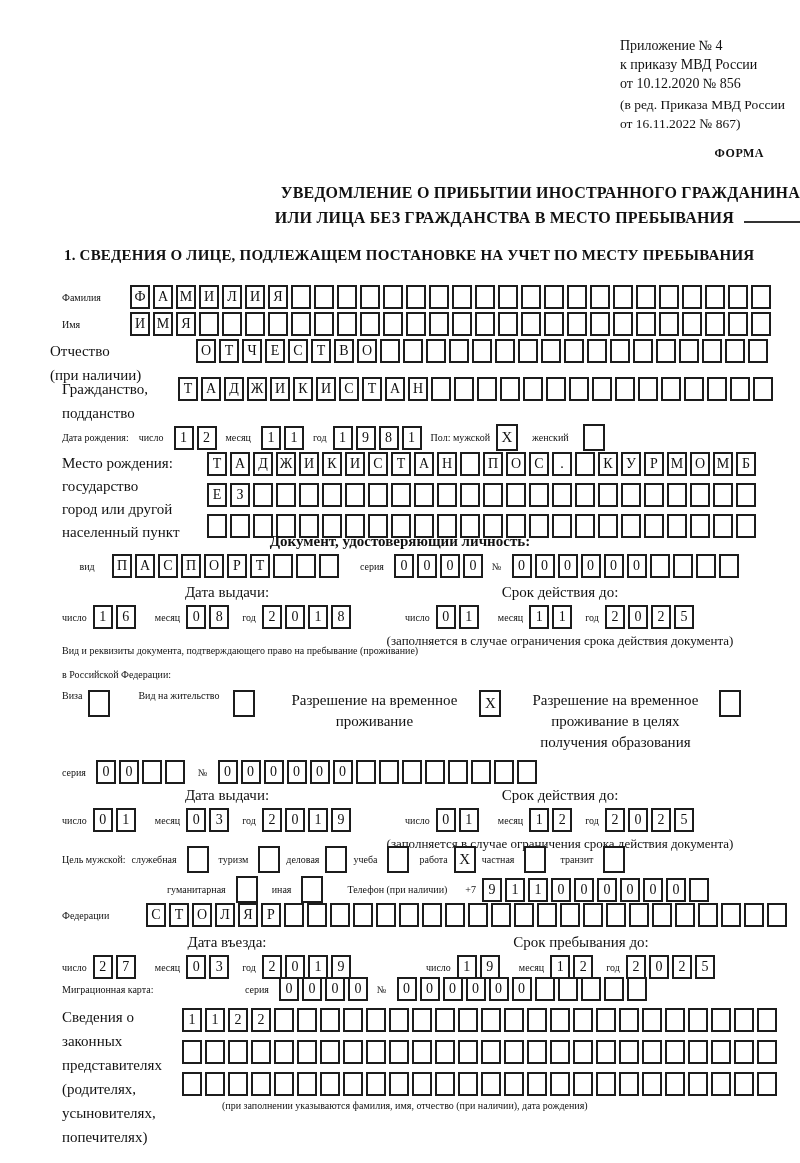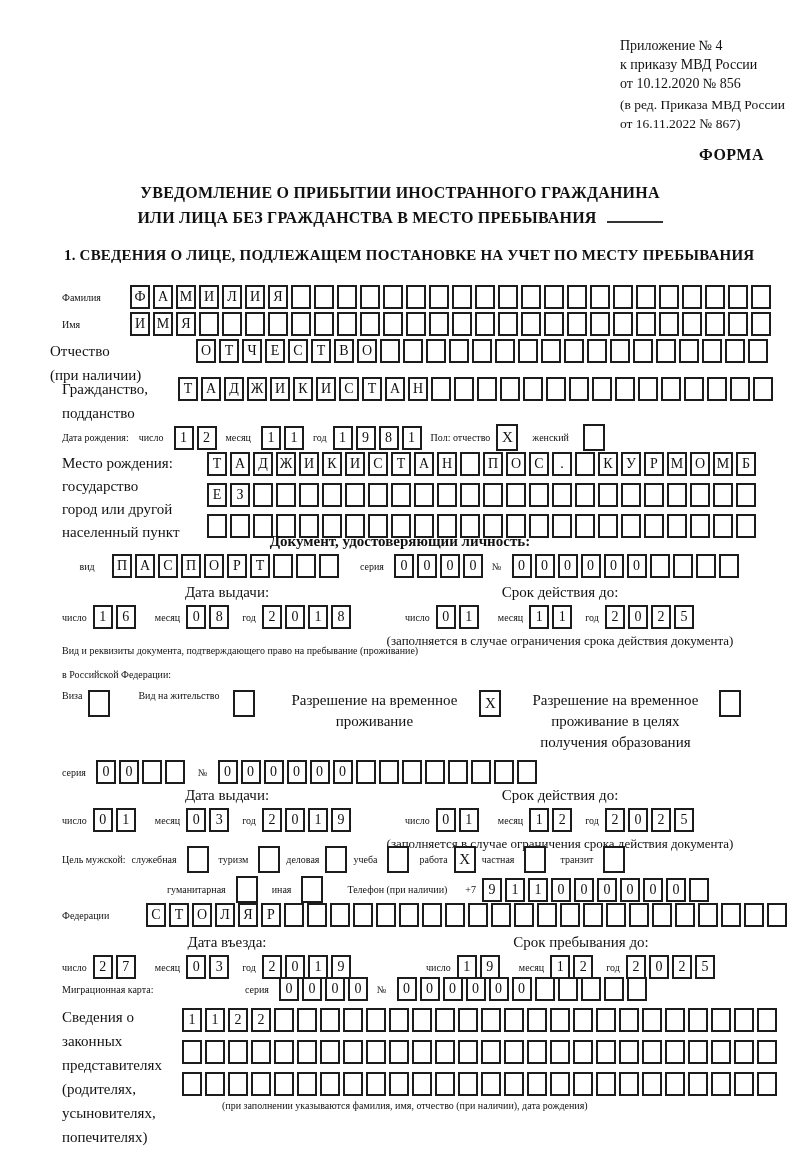--- a/index.html
+++ b/index.html
@@ -39,23 +39,23 @@
   .ml18{margin-left:18px;} .ml24{margin-left:24px;} .ml28{margin-left:28px;}
   .lblcol{font-size:15px;line-height:24px;white-space:nowrap;}
 </style>
 </head>
 <body>
 
 <div class="page">
 
   <div class="abs ref" style="top:36px;left:620px;">Приложение № 4<br>к приказу МВД России<br>от 10.12.2020 № 856</div>
   <div class="abs ref2" style="top:95px;left:620px;">(в ред. Приказа МВД России<br>от 16.11.2022 № 867)</div>
-  <div class="abs bold" style="top:146px;right:36px;font-size:16px;letter-spacing:.5px;">ФОРМА</div>
-
-  <div class="abs title" style="top:180px;left:0;">
+  <div class="abs bold" style="top:146px;right:36px;font-size:12px;letter-spacing:.5px;">ФОРМА</div>
+
+  <div class="abs title" style="top:180px;left:0;text-align:right;">
     <div>УВЕДОМЛЕНИЕ О ПРИБЫТИИ ИНОСТРАННОГО ГРАЖДАНИНА</div>
     <div><span>ИЛИ ЛИЦА БЕЗ ГРАЖДАНСТВА В МЕСТО ПРЕБЫВАНИЯ</span><span class="blank-line"></span></div>
   </div>
 
   <div class="abs section" style="top:247px;left:64px;">1. СВЕДЕНИЯ О ЛИЦЕ, ПОДЛЕЖАЩЕМ ПОСТАНОВКЕ НА УЧЕТ ПО МЕСТУ ПРЕБЫВАНИЯ</div>
 
   <div class="abs frow" style="top:285px;left:62px;">
     <span class="lbl" style="width:68px;">Фамилия</span>
     <span class="cells">
         <span class="cell">Ф</span>
@@ -198,21 +198,21 @@
         <span class="cell">1</span>
         <span class="cell">1</span>
       </span>
     <span class="lbl ml6">год</span>
     <span class="cells ml6">
         <span class="cell">1</span>
         <span class="cell">9</span>
         <span class="cell">8</span>
         <span class="cell">1</span>
       </span>
-    <span class="lbl ml6">Пол: отчество</span>
+    <span class="lbl ml6">Пол: мужской</span>
     <span class="cbox ml6">X</span>
     <span class="lbl ml14">женский</span>
     <span class="cbox ml14"></span>
   </div>
 
   <div class="abs frow-top" style="top:452px;left:62px;">
     <span class="lblcol" style="width:145px;line-height:23px;">Место рождения:<br>государство<br>город или другой<br>населенный пункт</span>
     <span class="stackrows" style="display:inline-block;">
       <span class="cells" style="display:flex;">
           <span class="cell">Т</span>

